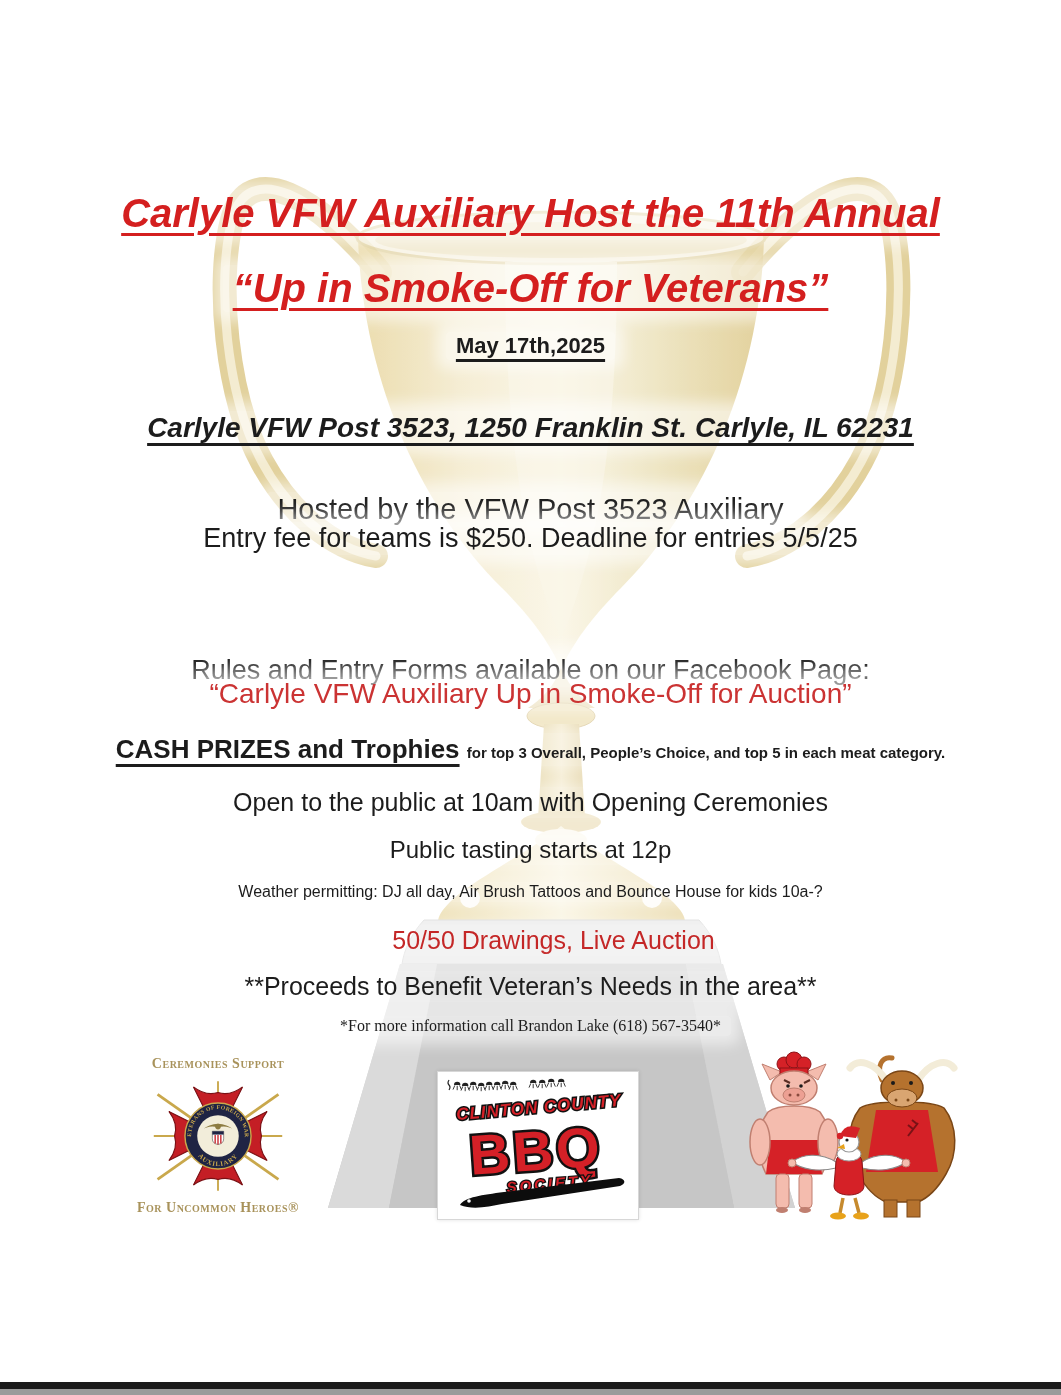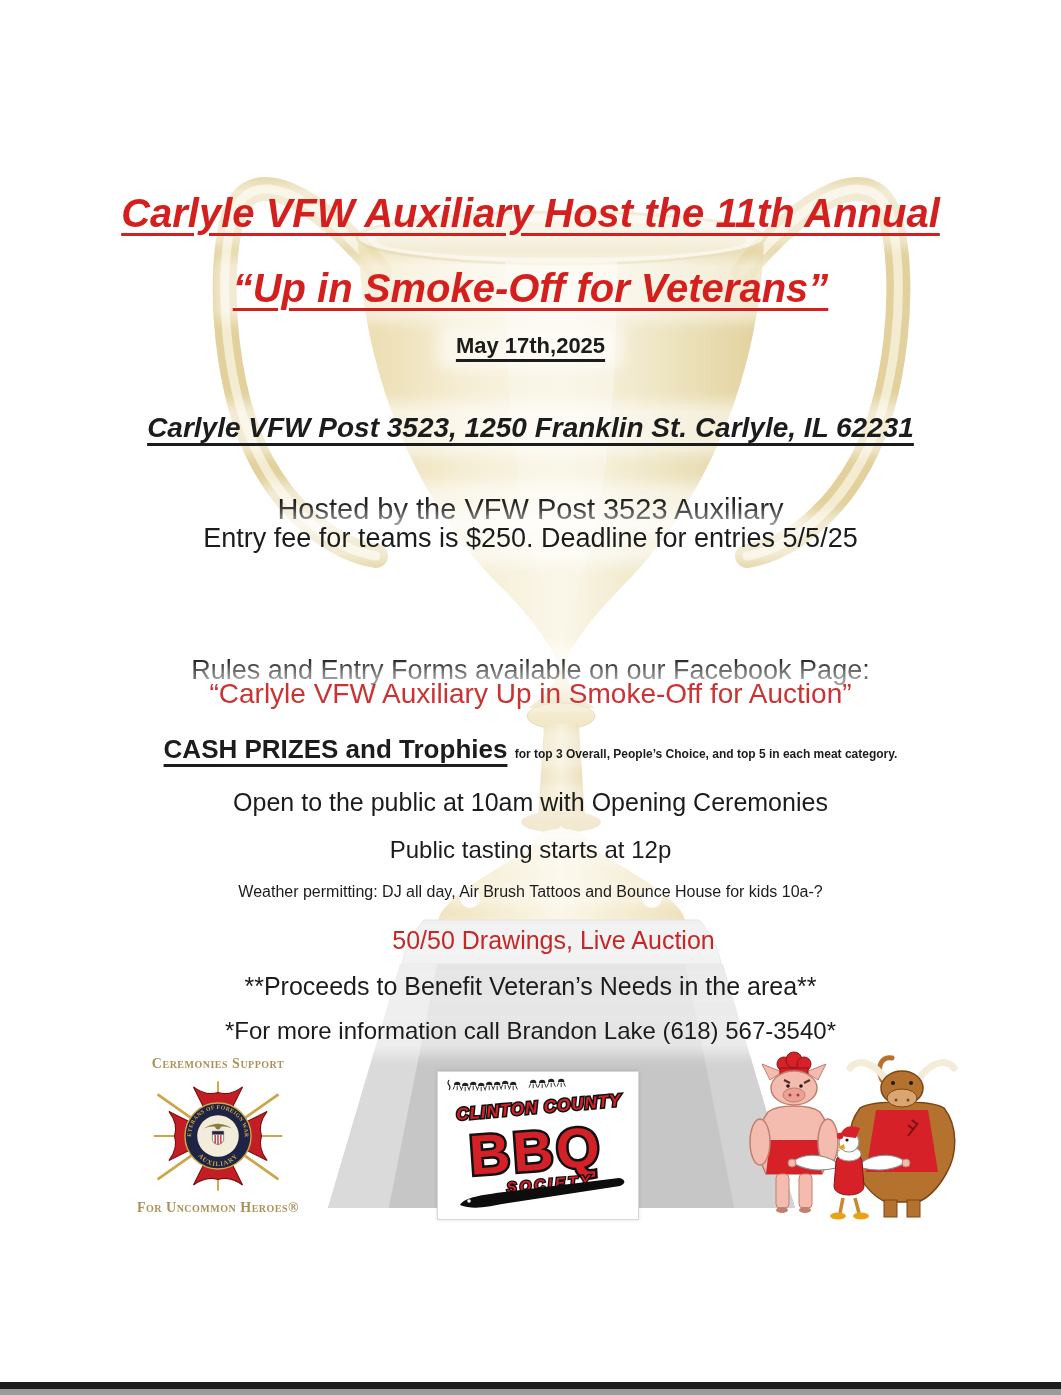--- a/index.html
+++ b/index.html
@@ -32,27 +32,27 @@
   .l-title1{top:190px;font-size:40px;}
   .l-title2{top:265px;font-size:40px;}
   .l-date{top:332px;font-size:22px;}
   .l-addr{top:411px;font-size:28px;}
   .l-host{top:468px;font-size:29px;margin-top:24px;}
   .l-entry{top:522px;font-size:27px;}
   .l-limit{top:574px;font-size:27px;}
   .l-rules{top:626px;font-size:27px;margin-top:28px;}
   .l-fb{top:677px;font-size:28px;}
   .l-cash{top:733px;font-size:26px;}
-  .l-cash .cash-detail{font-size:12px;font-weight:bold;}
+  .l-cash .cash-detail{font-size:15px;font-weight:bold;}
   .l-open{top:787px;font-size:25px;}
   .l-tast{top:835px;font-size:24px;}
   .l-weather{top:882px;font-size:16px;}
   .l-draw{top:925px;font-size:25px;padding-left:23px;}
   .l-proc{top:971px;font-size:25px;}
-  .l-info{top:1016px;font-size:24px;}
+  .l-info{top:1016px;font-size:16px;font-family:Liberation Serif, serif;}
   
   .vfw-logo{position:absolute;left:126px;top:1056px;width:184px;text-align:center;}
   .vfw-txt{
     font-family:"Liberation Serif",serif;font-variant:small-caps;
     color:var(--logo-tan);font-size:14px;font-weight:bold;letter-spacing:.5px;white-space:nowrap;
   }
   .vfw-logo svg{display:block;margin:2px auto;}
   .bbq-logo{
     position:absolute;left:437px;top:1071px;width:200px;height:147px;
     background:#fff;border:1px solid #d7d7d7;box-shadow:0 0 4px rgba(0,0,0,.12);

